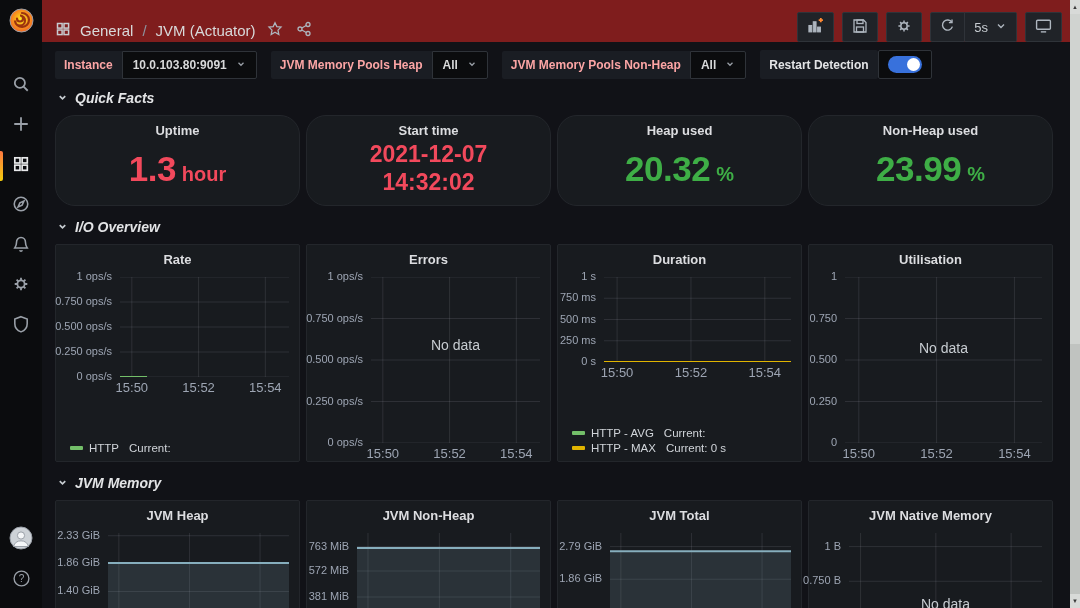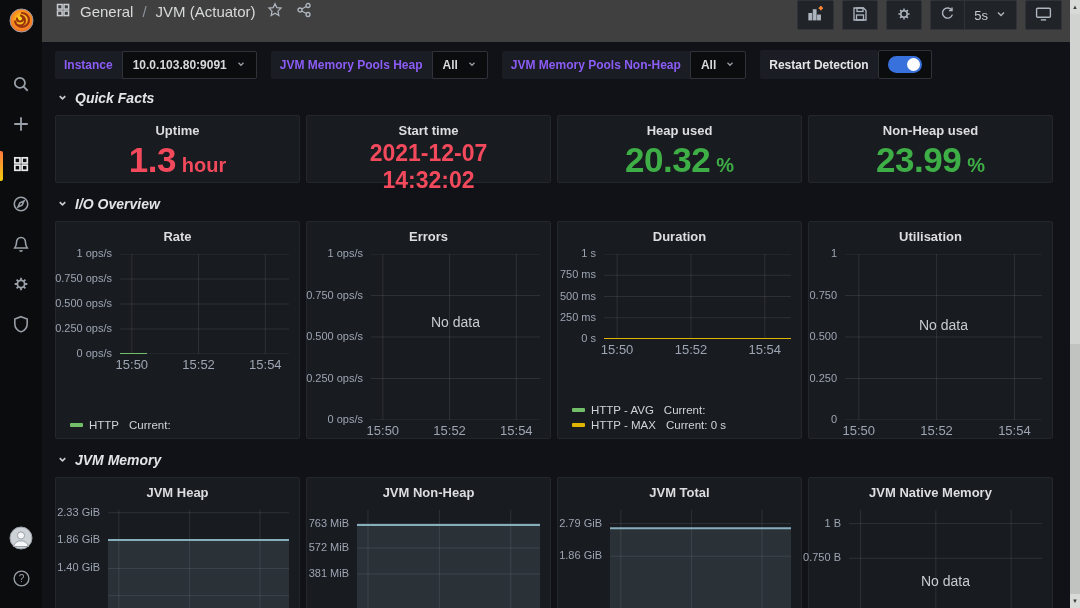--- a/index.html
+++ b/index.html
@@ -14,38 +14,38 @@
   .nav-item { position:relative; width:100%; height:40px; display:flex; align-items:center;
     justify-content:center; cursor:pointer; }
   .nav-item svg { stroke:#9aa0a8; }
   .nav-item.active svg { stroke:#e9eaeb; }
   .nav-item.active::before { content:""; position:absolute; left:0; top:5px; bottom:5px; width:3px;
     border-radius:0 2px 2px 0; background:linear-gradient(#ff7941,#f2cc0c); }
   .side-footer { display:flex; flex-direction:column; padding-bottom:8px; width:100%; }
 
   
   .main { margin-left:42px; }
-  .topbar { height:42px; display:flex; align-items:flex-start; padding:0 18px 0 13px;
-    background:#404040; }
+  .topbar { height:42px; display:flex; align-items:flex-end; padding:0 18px 0 13px;
+    background:#7f1d1d; }
   .breadcrumb { display:flex; align-items:center; gap:9px; font-size:15px; color:#d8d9da; }
   .crumb-sep { color:#8e94a0; }
   .icon-btn { background:none; border:none; cursor:pointer; display:flex; align-items:center; padding:2px; }
   .tb-right { margin-left:auto; display:flex; align-items:center; gap:8px; }
   .tb-group { display:flex; }
   .tb-group .tb-btn + .tb-btn { border-left:none; border-top-left-radius:0; border-bottom-left-radius:0; }
   .tb-group .tb-btn:first-child { border-top-right-radius:0; border-bottom-right-radius:0; }
   .tb-btn { height:30px; background:#202328; border:1px solid #2f3339; border-radius:2px;
     color:#c7ccd1; display:flex; align-items:center; gap:7px; padding:0 9px; font-size:13px;
     font-weight:500; cursor:pointer; font-family:inherit; }
   .tb-btn svg { stroke:#aeb6bf; }
 
   
   .submenu { display:flex; align-items:center; gap:14px; padding:8px 14px 6px 13px; }
   .var-group { display:flex; align-items:stretch; }
-  .var-label { background:#1a1d23; color:#8b5cf6; font-size:12px; font-weight:700;
+  .var-label { background:#1a1d23; color:#fca5a5; font-size:12px; font-weight:700;
     padding:7px 9px; border-radius:2px 0 0 2px; display:flex; align-items:center; cursor:pointer; }
   .var-label.plain { color:#e3e4e6; border-radius:2px; }
   .var-value { background:#0b0c0e; border:1px solid #2f3339; color:#d8d9da; font-size:12px;
     font-weight:700; padding:6px 10px; border-radius:0 2px 2px 0; display:flex; align-items:center;
     gap:9px; cursor:pointer; }
   .var-value svg { stroke:#9aa0a8; }
   .toggle-box { background:#0b0c0e; border:1px solid #2f3339; border-radius:2px; padding:5px 9px;
     display:flex; align-items:center; cursor:pointer; }
   .toggle { width:34px; height:17px; border-radius:9px; background:#3871dc; position:relative;
     display:inline-block; }
@@ -57,21 +57,21 @@
   .section-header { display:flex; align-items:center; gap:7px; height:22px; margin:2px 0 6px 2px;
     font-size:14px; font-weight:700; color:#e3e4e6; cursor:pointer;font-style:italic; }
   .section-header svg { stroke:#c7ccd1; }
   .row { display:grid; grid-template-columns:repeat(4,1fr); gap:6px; margin-bottom:10px; }
   .panel { background:#181b1f; border:1px solid #23262b; border-radius:2px; display:flex;
     flex-direction:column; }
   .panel-title { text-align:center; font-size:13px; font-weight:600; color:#dcdde0;
     padding:7px 4px 2px; cursor:pointer; }
 
   
-  .stat-panel { height:68px; }
+  .stat-panel { height:91px;border-radius:20px; }
   .stat-value { flex:1; display:flex; align-items:center; justify-content:center; padding-bottom:8px; }
   .vrow { display:flex; align-items:baseline; gap:6px; }
   .big { font-size:35px; font-weight:700; letter-spacing:-0.5px; }
   .unit { font-size:20px; font-weight:700; }
   .vcol { text-align:center; font-size:23px; font-weight:700; line-height:1.18; }
   .value-red { color:#f2495c; }
   .value-green { color:#3eae46; }
 
   
   .graph-panel { height:218px; }

